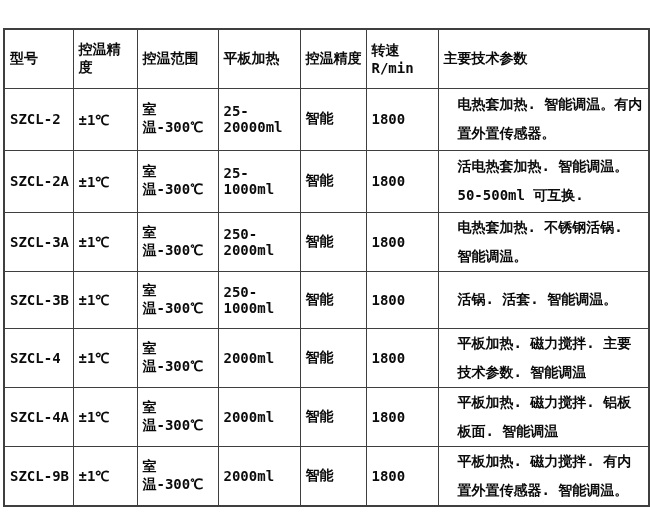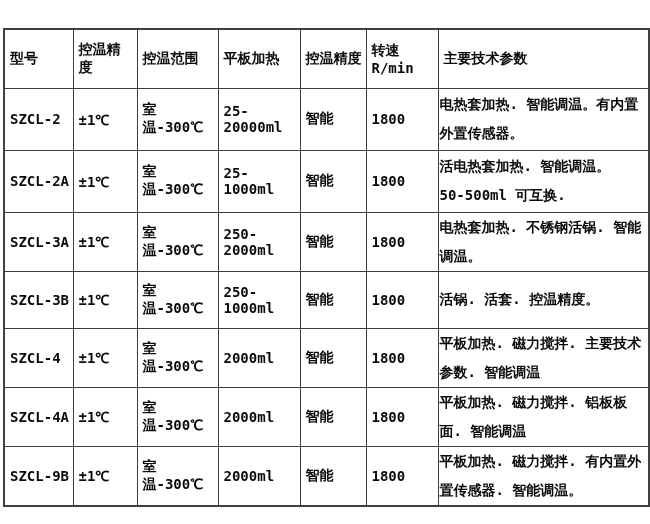--- a/index.html
+++ b/index.html
@@ -19,21 +19,21 @@
     padding:0 3px 0 5px;overflow:hidden;
   }
   .spec-table th{font-weight:bold;}
   .col-model{width:69px;}
   .col-accuracy{width:64px;}
   .col-range{width:81px;}
   .col-capacity{width:82px;}
   .col-method{width:66px;}
   .col-speed{width:72px;}
   .col-params{width:211px;}
-  td.params-cell{line-height:29px;white-space:pre-wrap;padding-left:1px;}
+  td.params-cell{line-height:29px;white-space:pre-wrap;padding-left:19px;}
   tr.r-hdr{height:59px;}
   tr.r0{height:62px;}
   tr.r1{height:62px;}
   tr.r2{height:58px;}
   tr.r3{height:57px;}
   tr.r4{height:58px;}
   tr.r5{height:58px;}
   tr.r6{height:53px;}
 </style>
 </head>
@@ -87,21 +87,21 @@
       <td>1800</td>
       <td class="params-cell">电热套加热. 不锈钢活锅. 智能调温。</td>
     </tr>
     <tr class="r3">
       <td>SZCL-3B</td>
       <td>±1℃</td>
       <td>室温-300℃</td>
       <td>250-1000ml</td>
       <td>智能</td>
       <td>1800</td>
-      <td class="params-cell">活锅. 活套. 控温精度。</td>
+      <td class="params-cell">活锅. 活套. 智能调温。</td>
     </tr>
     <tr class="r4">
       <td>SZCL-4</td>
       <td>±1℃</td>
       <td>室温-300℃</td>
       <td>2000ml</td>
       <td>智能</td>
       <td>1800</td>
       <td class="params-cell">平板加热. 磁力搅拌. 主要技术参数. 智能调温</td>
     </tr>

